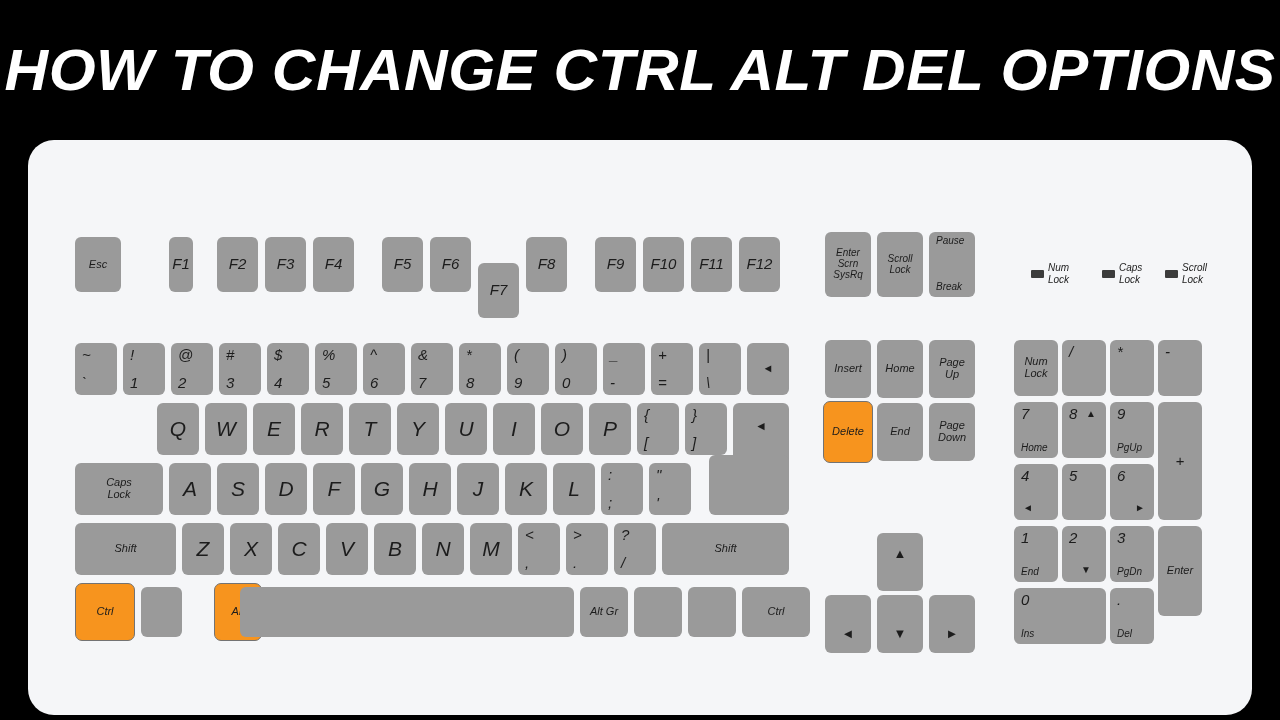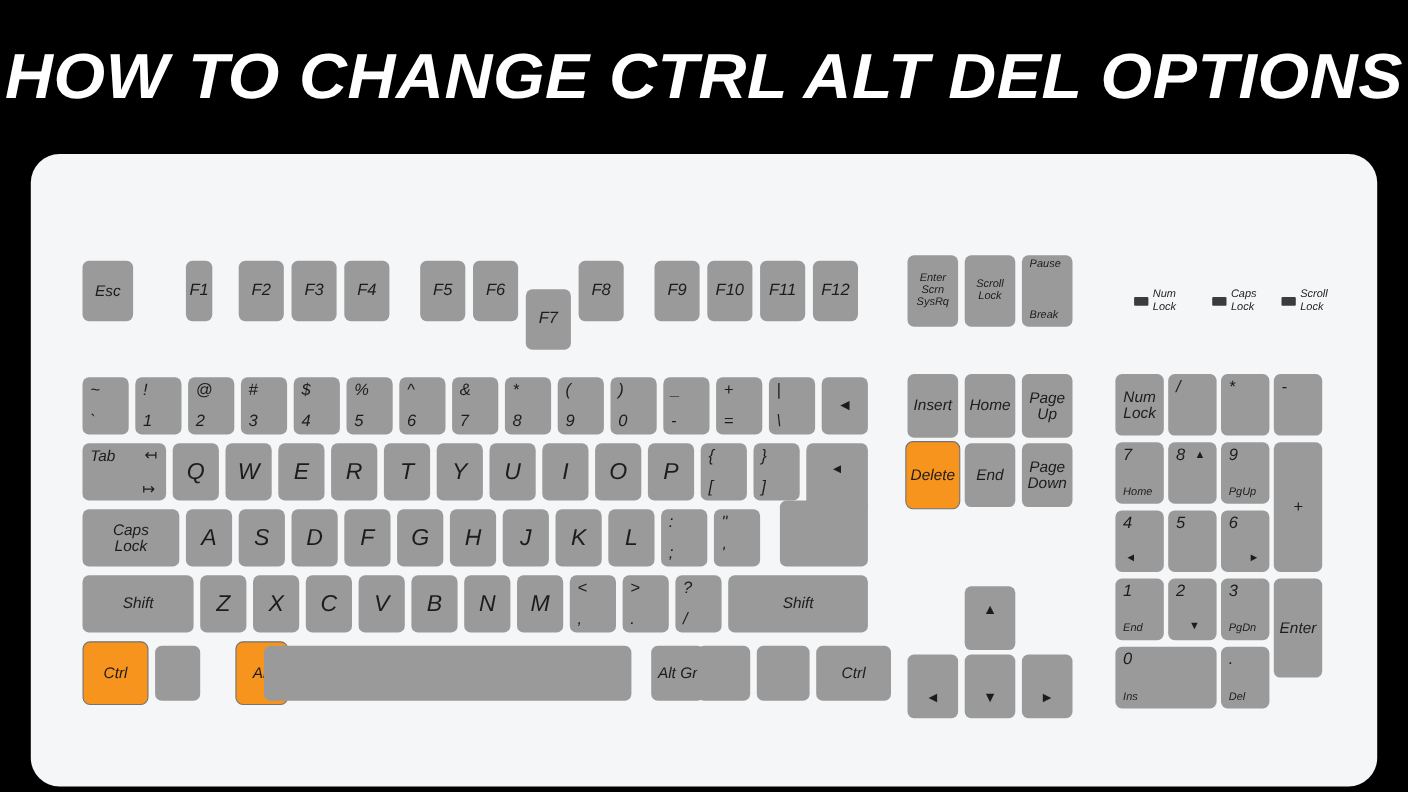--- a/index.html
+++ b/index.html
@@ -60,21 +60,21 @@
     display:flex;align-items:center;justify-content:center;
     text-align:center;
   }
   
   .tl{left:7px;top:4px;text-align:left;}
   
   .bl{left:7px;bottom:4px;text-align:left;}
   
   .big{font-size:21px;}
   .med{font-size:15px;}
-  .sml{font-size:14px;}
+  .sml{font-size:11px;}
   .xs{font-size:10px;}
 
   
   .enter-top{position:absolute;background:#9a9a9a;border-radius:6px 6px 0 0;}
   .enter-bot{position:absolute;background:#9a9a9a;border-radius:6px;}
 
   
   .led-group{position:absolute;display:flex;align-items:center;gap:4px;}
   .led{width:13px;height:8px;background:#3c3c3c;border-radius:1px;flex:0 0 auto;}
   .led-text{font-size:10px;color:#1c1c1c;line-height:1.15;white-space:pre-line;}
@@ -216,25 +216,20 @@
       <span class="lbl bl med">=</span>
     </div>
     <div class="key" style="left:671px;top:203px;width:42px;height:52px;">
       <span class="lbl tl med">|</span>
       <span class="lbl bl med">\</span>
     </div>
     <div class="key" style="left:719px;top:203px;width:42px;height:52px;">
       <span class="lbl c sml">◄</span>
     </div>
 
-    <div class="key" style="left:47px;top:263px;width:76px;height:52px;">
-      <span class="lbl tl sml">Tab</span>
-      <span class="lbl sml" style="right:8px;top:3px;font-size:14px;">↤</span>
-      <span class="lbl sml" style="right:10px;bottom:3px;font-size:14px;">↦</span>
-    </div>
     <div class="key" style="left:129px;top:263px;width:42px;height:52px;">
       <span class="lbl c big">Q</span>
     </div>
     <div class="key" style="left:177px;top:263px;width:42px;height:52px;">
       <span class="lbl c big">W</span>
     </div>
     <div class="key" style="left:225px;top:263px;width:42px;height:52px;">
       <span class="lbl c big">E</span>
     </div>
     <div class="key" style="left:273px;top:263px;width:42px;height:52px;">
@@ -354,21 +349,21 @@
     </div>
 
     <div class="key hl" style="left:47px;top:443px;width:60px;height:58px;">
       <span class="lbl c sml">Ctrl</span>
     </div>
     <div class="key" style="left:113px;top:447px;width:41px;height:50px;"></div>
     <div class="key hl" style="left:186px;top:443px;width:48px;height:58px;">
       <span class="lbl c sml">Alt</span>
     </div>
     <div class="key" style="left:212px;top:447px;width:334px;height:50px;"></div>
-    <div class="key" style="left:552px;top:447px;width:48px;height:50px;margin-left:12px;">
+    <div class="key" style="left:552px;top:447px;width:48px;height:50px;">
       <span class="lbl c sml">Alt Gr</span>
     </div>
     <div class="key" style="left:606px;top:447px;width:48px;height:50px;"></div>
     <div class="key" style="left:660px;top:447px;width:48px;height:50px;"></div>
     <div class="key" style="left:714px;top:447px;width:68px;height:50px;">
       <span class="lbl c sml">Ctrl</span>
     </div>
 
     <div class="key" style="left:797px;top:200px;width:46px;height:58px;">
       <span class="lbl c sml">Insert</span>

